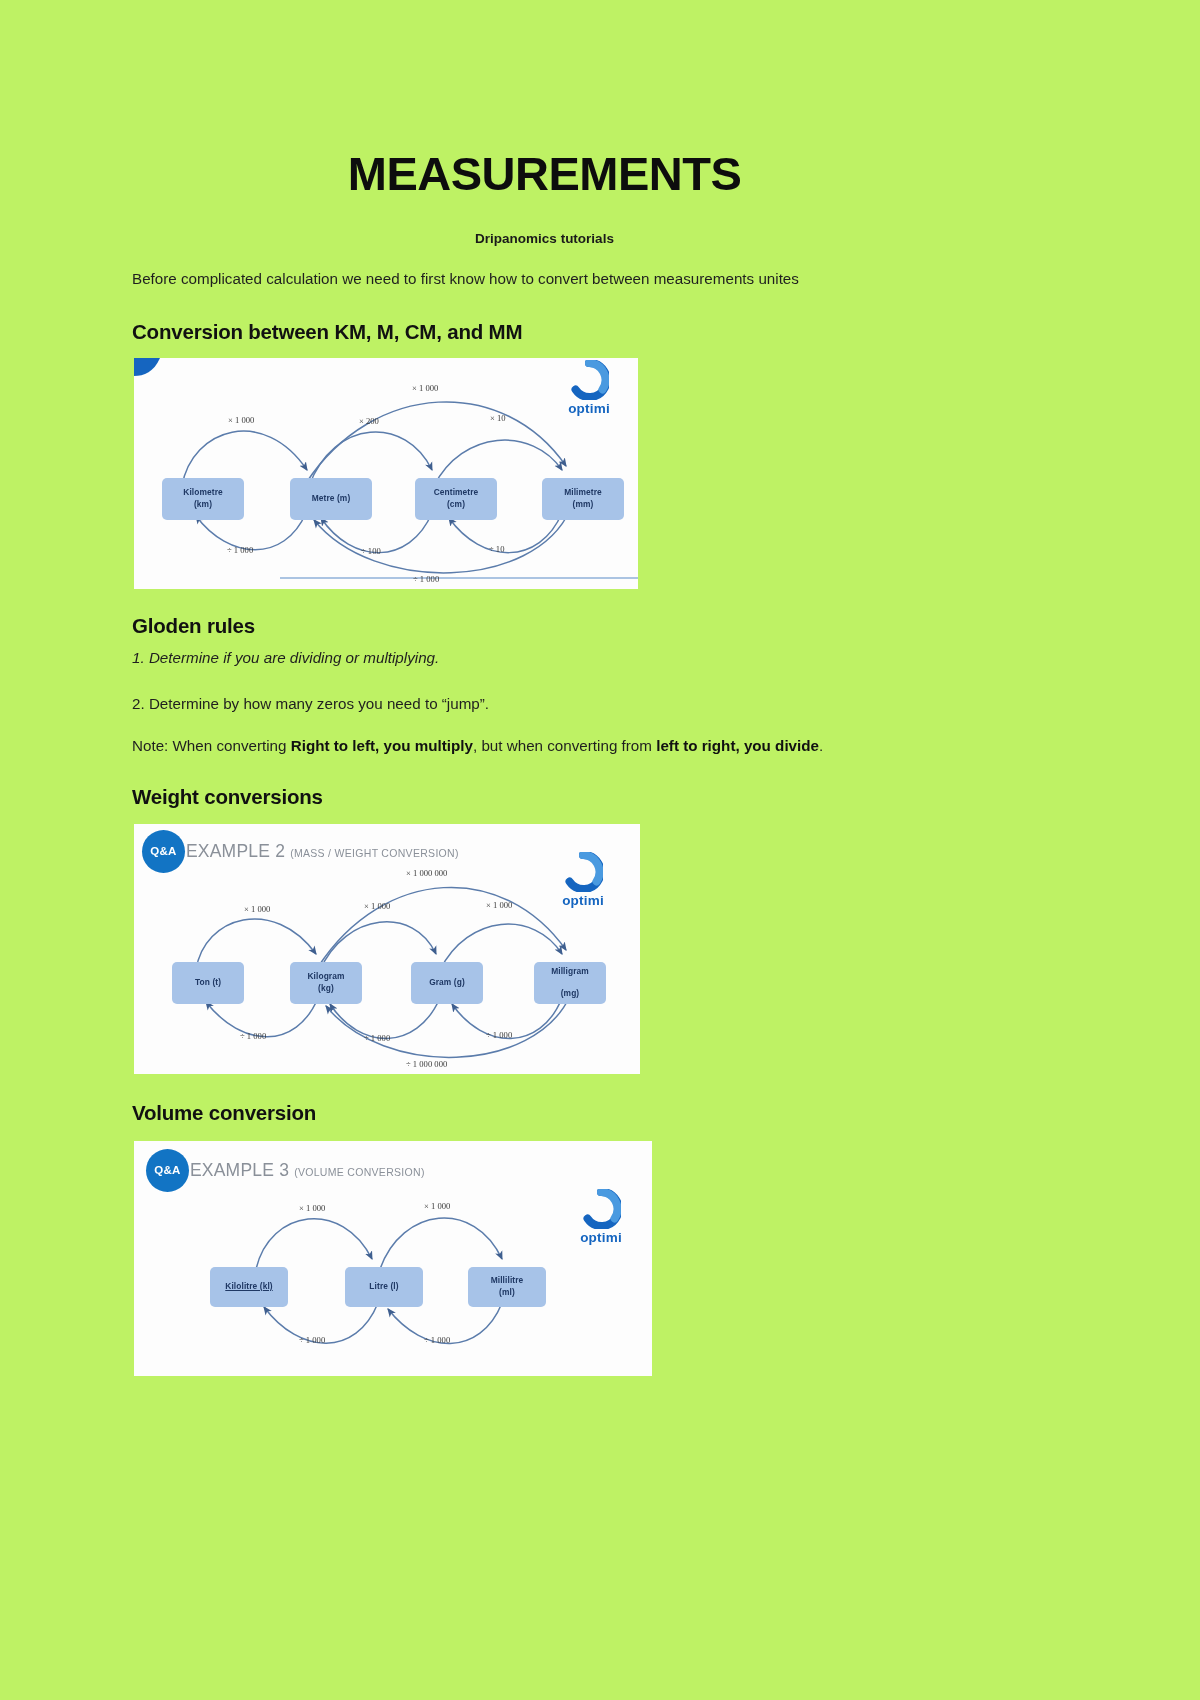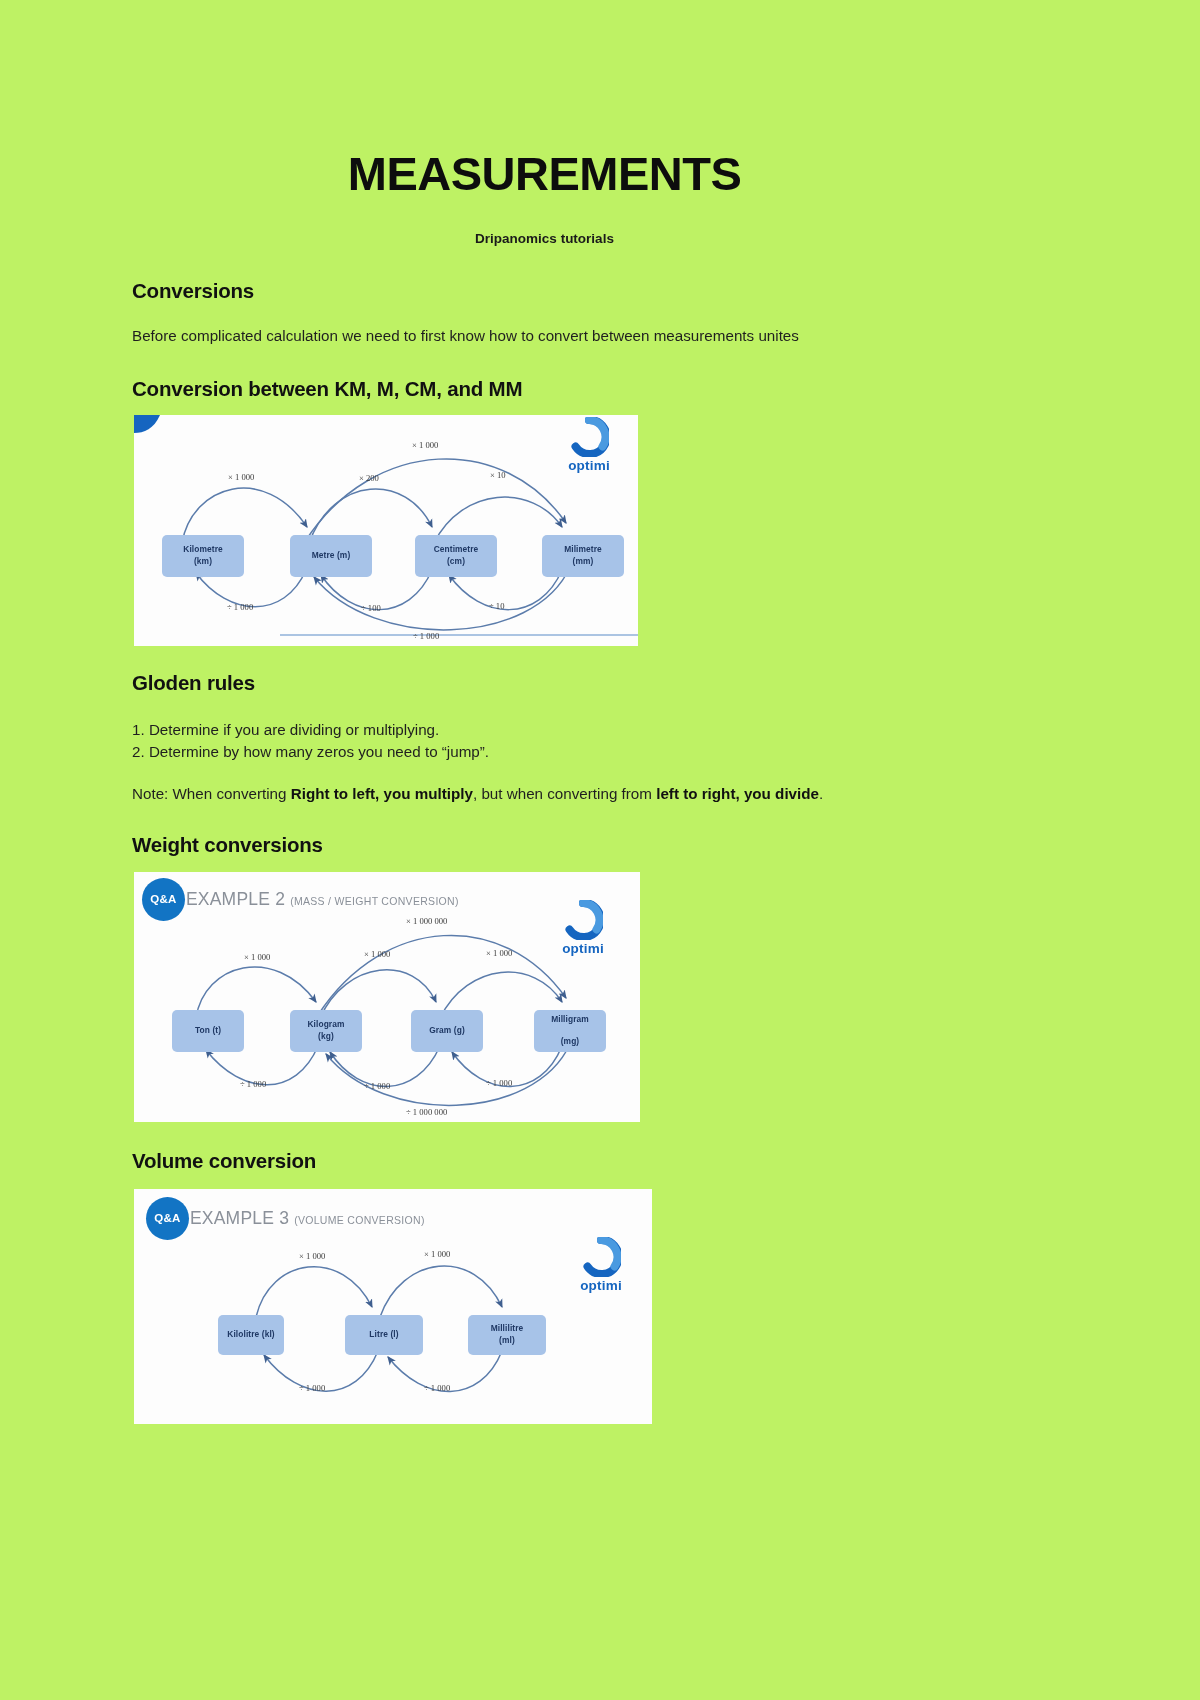--- a/index.html
+++ b/index.html
@@ -53,22 +53,22 @@
     color: #1f1f1f;
     line-height: 1.45;
     font-weight: 400;
   }
   p.body b { font-weight: bold; color: #111; }
 
   .h-conversions   { margin-top: 33px; }
   .p-intro         { margin-top: 22px; }
   .h-kmcmmm        { margin-top: 30px; }
   .h-golden        { margin-top: 25px; }
-  .rule            { margin-top: 24px; }
-  .rule2           { margin-top: 0; }
+  .rule            { margin-top: 9px; font-style: italic; }
+  .rule2           { margin-top: 24px; }
   .note            { margin-top: 20px; }
   .h-weight        { margin-top: 28px; }
   .h-volume        { margin-top: 27px; }
 
   
   .diagram {
     position: relative;
     background: #fdfdfd;
     overflow: hidden;
   }
@@ -153,21 +153,20 @@
 </style>
 </head>
 <body>
 
 <div class="page">
   <div class="content">
 
     <h1 class="doc-title">MEASUREMENTS</h1>
     <div class="doc-subtitle">Dripanomics tutorials</div>
 
-    <h2 class="section h-conversions">Conversions</h2>
     <p class="body p-intro">Before complicated calculation we need to first know how to convert between measurements unites</p>
 
     <h2 class="section h-kmcmmm">Conversion between KM, M, CM, and MM</h2>
 
     <div class="diagram diag-linear">
       <svg width="504" height="231" viewBox="0 0 504 231">
         <defs>
           <marker id="ah1" markerWidth="7" markerHeight="7" refX="5.2" refY="3" orient="auto">
             <path d="M0,0.4 L6,3 L0,5.6 L1.6,3 Z" fill="#3f5f8f"></path>
           </marker>
@@ -319,21 +318,21 @@
           <path d="M244,162 C222,216 166,214 130,166"></path>
           <path d="M368,162 C346,216 290,214 254,168"></path>
         </g>
       </svg>
 
       <div class="qa-row" style="left:12px; top:8px;">
         <div class="qa-badge">Q&amp;A</div>
         <div class="qa-title"><span>EXAMPLE 3</span> <span class="sub">(VOLUME CONVERSION)</span></div>
       </div>
 
-      <div class="unit-box" style="left:84px;  top:126px; width:66px; height:40px;">
+      <div class="unit-box" style="left:76px;  top:126px; width:78px; height:40px;text-decoration:underline;">
         <span>Kilolitre (kl)</span>
       </div>
       <div class="unit-box" style="left:211px; top:126px; width:78px; height:40px;">
         <span>Litre (l)</span>
       </div>
       <div class="unit-box" style="left:334px; top:126px; width:78px; height:40px;align-items:center;">
         <span>Millilitre</span>
         <span>(ml)</span>
       </div>
 

